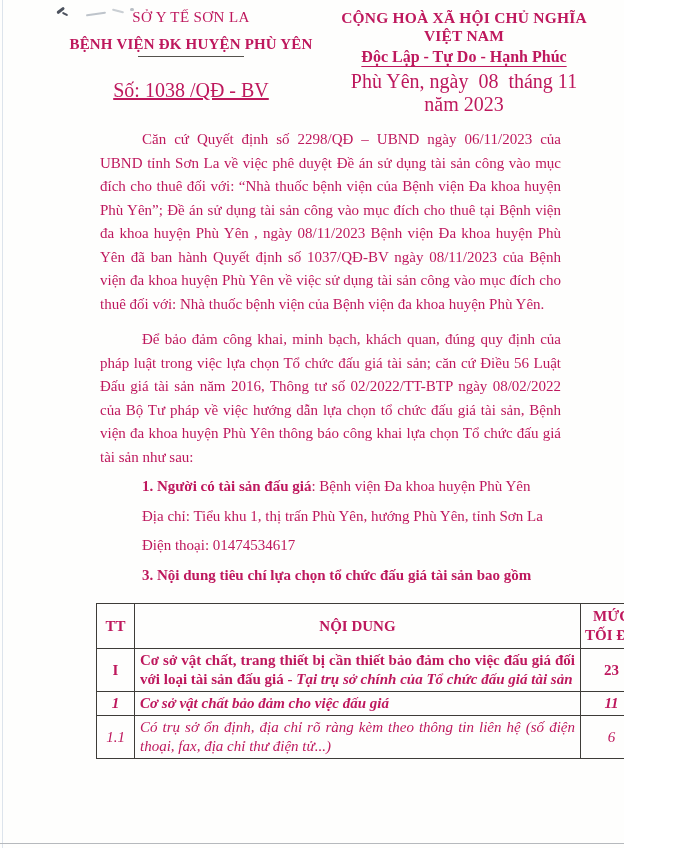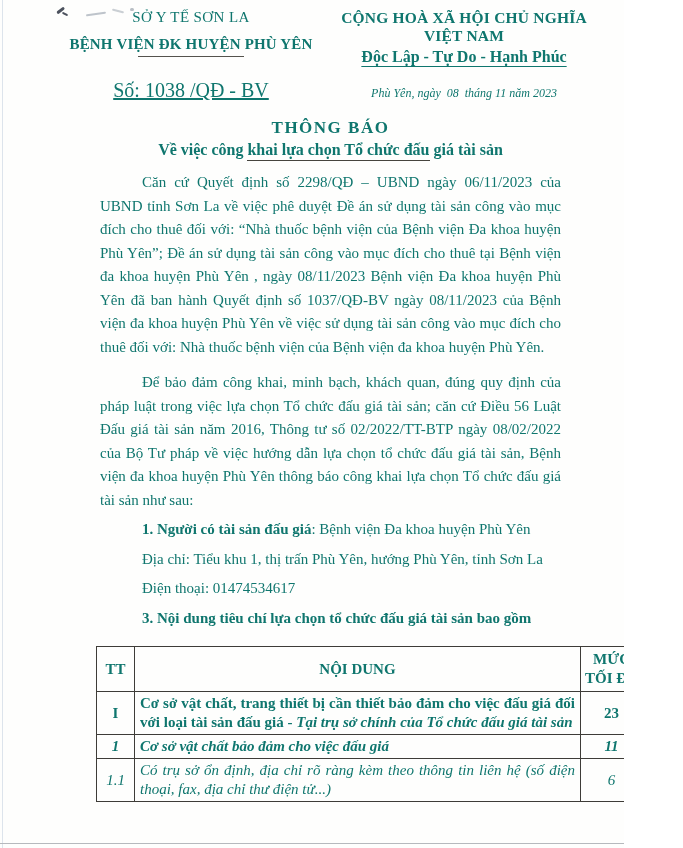--- a/index.html
+++ b/index.html
@@ -1,21 +1,21 @@
 <!DOCTYPE html>
 <html><head>
 <meta charset="utf-8">
 <style>
   html,body { margin:0; padding:0; background:#ffffff; }
   .page {
     position:relative;
     width:624px; height:848px;
     background:#fefefdff;
     font-family:"Liberation Serif","DejaVu Serif",serif;
-    color:#0f766e;
+    color:#be185d;
     overflow:hidden;
   }
 
   
   .edge { position:absolute; pointer-events:none; }
   .edge-left   { left:2px;  top:0; width:1px; height:100%; background:#d4dde7; opacity:.8; }
   .edge-right-light { left:667px; top:0; width:1px; height:100%; background:#c7c7c7; }
   .edge-right-dark  { left:680px; top:0; width:2px; height:100%; background:#6e6e6e; }
   .edge-bottom { left:0; top:843px; width:683px; height:1px; background:#b6b9bd; }
 
@@ -31,21 +31,21 @@
   .doc-header { display:flex; padding:9px 28px 0 50px; }
   .hdr-left  { width:282px; text-align:center; }
   .hdr-right { flex:1; text-align:center; }
   .dept { font-size:15px; letter-spacing:.4px; }
   .org  { font-size:15px; font-weight:bold; margin-top:10px; letter-spacing:.2px; }
   .org-underline { width:106px; border-bottom:1.5px solid #55534d; margin:3px auto 0; }
   .doc-number { font-size:20px; margin-top:22px;text-decoration:underline; }
   .motto1 { font-size:15.5px; font-weight:bold; letter-spacing:.2px; }
   .motto2 { font-size:16px; font-weight:bold; margin-top:3px;
             text-decoration:underline; text-underline-offset:4px;font-family:Liberation Serif, serif; }
-  .place-date { font-size:12px; font-style:italic; margin-top:20px; white-space:pre-wrap; }
+  .place-date { font-size:20px; margin-top:4px; white-space:pre-wrap; }
 
   
   .title-block { text-align:center; margin:16px 63px 0 100px; }
   .title-main { font-size:17px; font-weight:bold; letter-spacing:1.5px; }
   .title-sub  { font-size:16px; font-weight:bold; margin-top:3px; }
   .title-sub .u { border-bottom:1.5px solid #46443e; padding-bottom:2px; }
 
   
   .body { margin:0 63px 16px 100px; font-size:15px; line-height:23.5px; text-align:justify; }
   .body p { margin:0; text-indent:42px; }
@@ -101,24 +101,20 @@
       <div class="org-underline"></div>
       <div class="doc-number">Số: 1038 /QĐ - BV</div>
     </div>
     <div class="hdr-right">
       <div class="motto1">CỘNG HOÀ XÃ HỘI CHỦ NGHĨA VIỆT NAM</div>
       <div class="motto2">Độc Lập - Tự Do - Hạnh Phúc</div>
       <div class="place-date">Phù Yên, ngày  08  tháng 11 năm 2023</div>
     </div>
   </div>
 
-  <div class="title-block">
-    <div class="title-main">THÔNG BÁO</div>
-    <div class="title-sub"><span>Về việc công </span><span class="u">khai lựa chọn Tổ chức đấu</span><span> giá tài sản</span></div>
-  </div>
 
   <div class="body">
     <p class="gap">Căn cứ Quyết định số 2298/QĐ – UBND ngày 06/11/2023 của UBND tỉnh Sơn La về việc phê duyệt Đề án sử dụng tài sản công vào mục đích cho thuê đối với: “Nhà thuốc bệnh viện của Bệnh viện Đa khoa huyện Phù Yên”; Đề án sử dụng tài sản công vào mục đích cho thuê tại Bệnh viện đa khoa huyện Phù Yên , ngày 08/11/2023 Bệnh viện Đa khoa huyện Phù Yên đã ban hành Quyết định số 1037/QĐ-BV ngày 08/11/2023 của Bệnh viện đa khoa huyện Phù Yên về việc sử dụng tài sản công vào mục đích cho thuê đối với: Nhà thuốc bệnh viện của Bệnh viện đa khoa huyện Phù Yên.</p>
     <p class="gap">Để bảo đảm công khai, minh bạch, khách quan, đúng quy định của pháp luật trong việc lựa chọn Tổ chức đấu giá tài sản; căn cứ Điều 56 Luật Đấu giá tài sản năm 2016, Thông tư số 02/2022/TT-BTP ngày 08/02/2022 của Bộ Tư pháp về việc hướng dẫn lựa chọn tổ chức đấu giá tài sản, Bệnh viện đa khoa huyện Phù Yên thông báo công khai lựa chọn Tổ chức đấu giá tài sản như sau:</p>
 
     <p class="gap2"><span class="lbl">1. Người có tài sản đấu giá</span><span>: Bệnh viện Đa khoa huyện Phù Yên</span></p>
     <p class="gap2">Địa chỉ: Tiểu khu 1, thị trấn Phù Yên, hướng Phù Yên, tỉnh Sơn La</p>
     <p class="gap2">Điện thoại: 01474534617</p>
 
 

